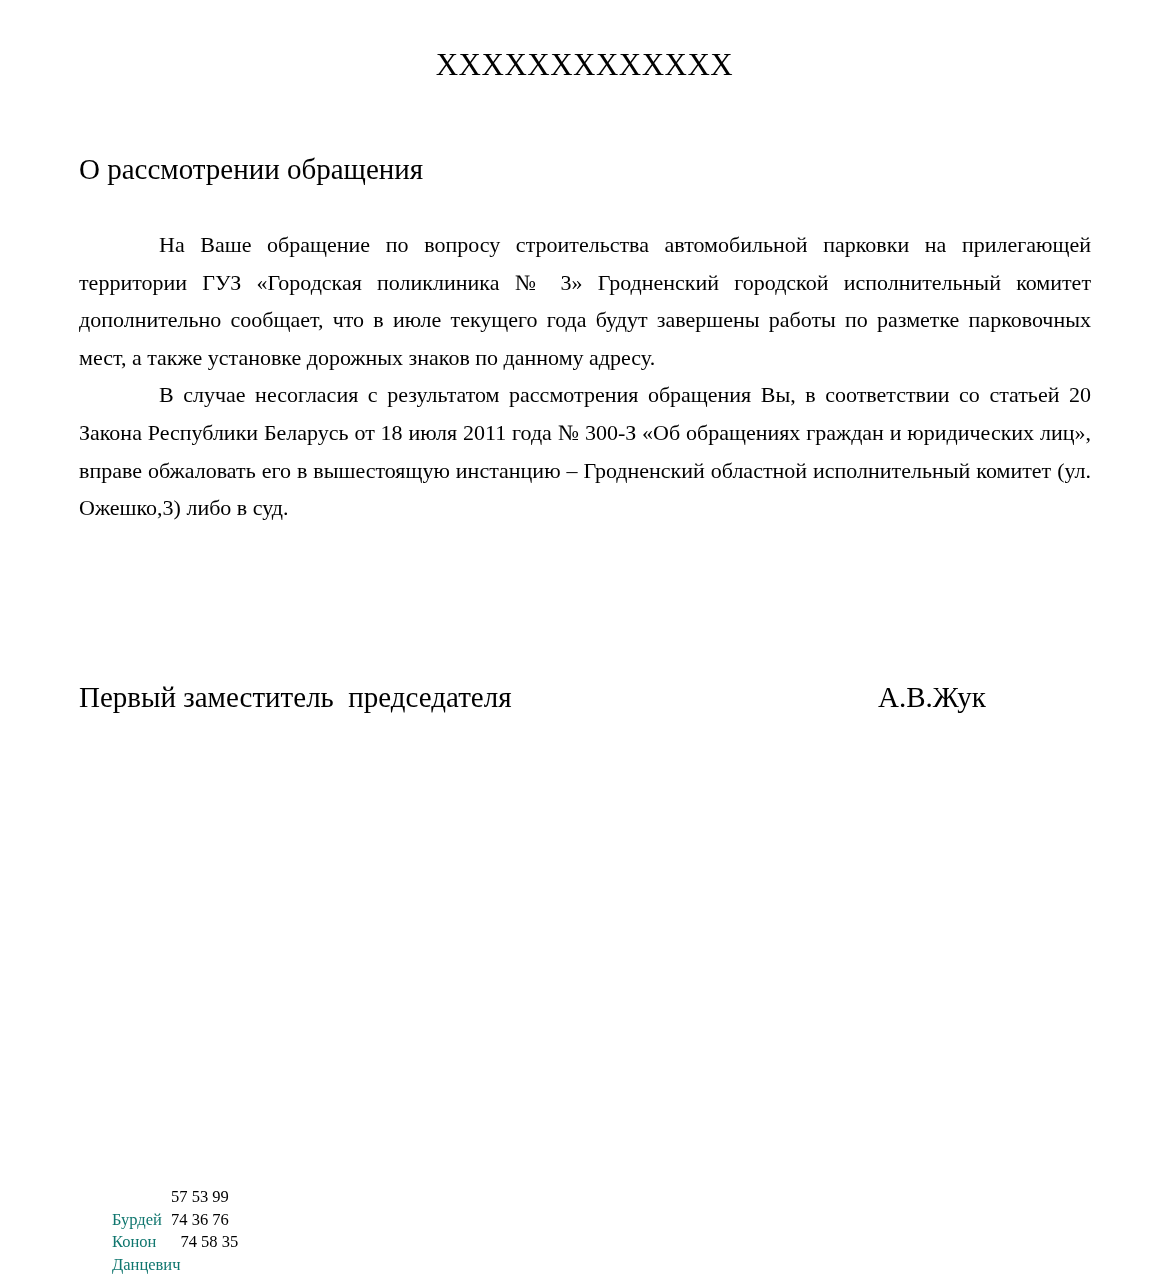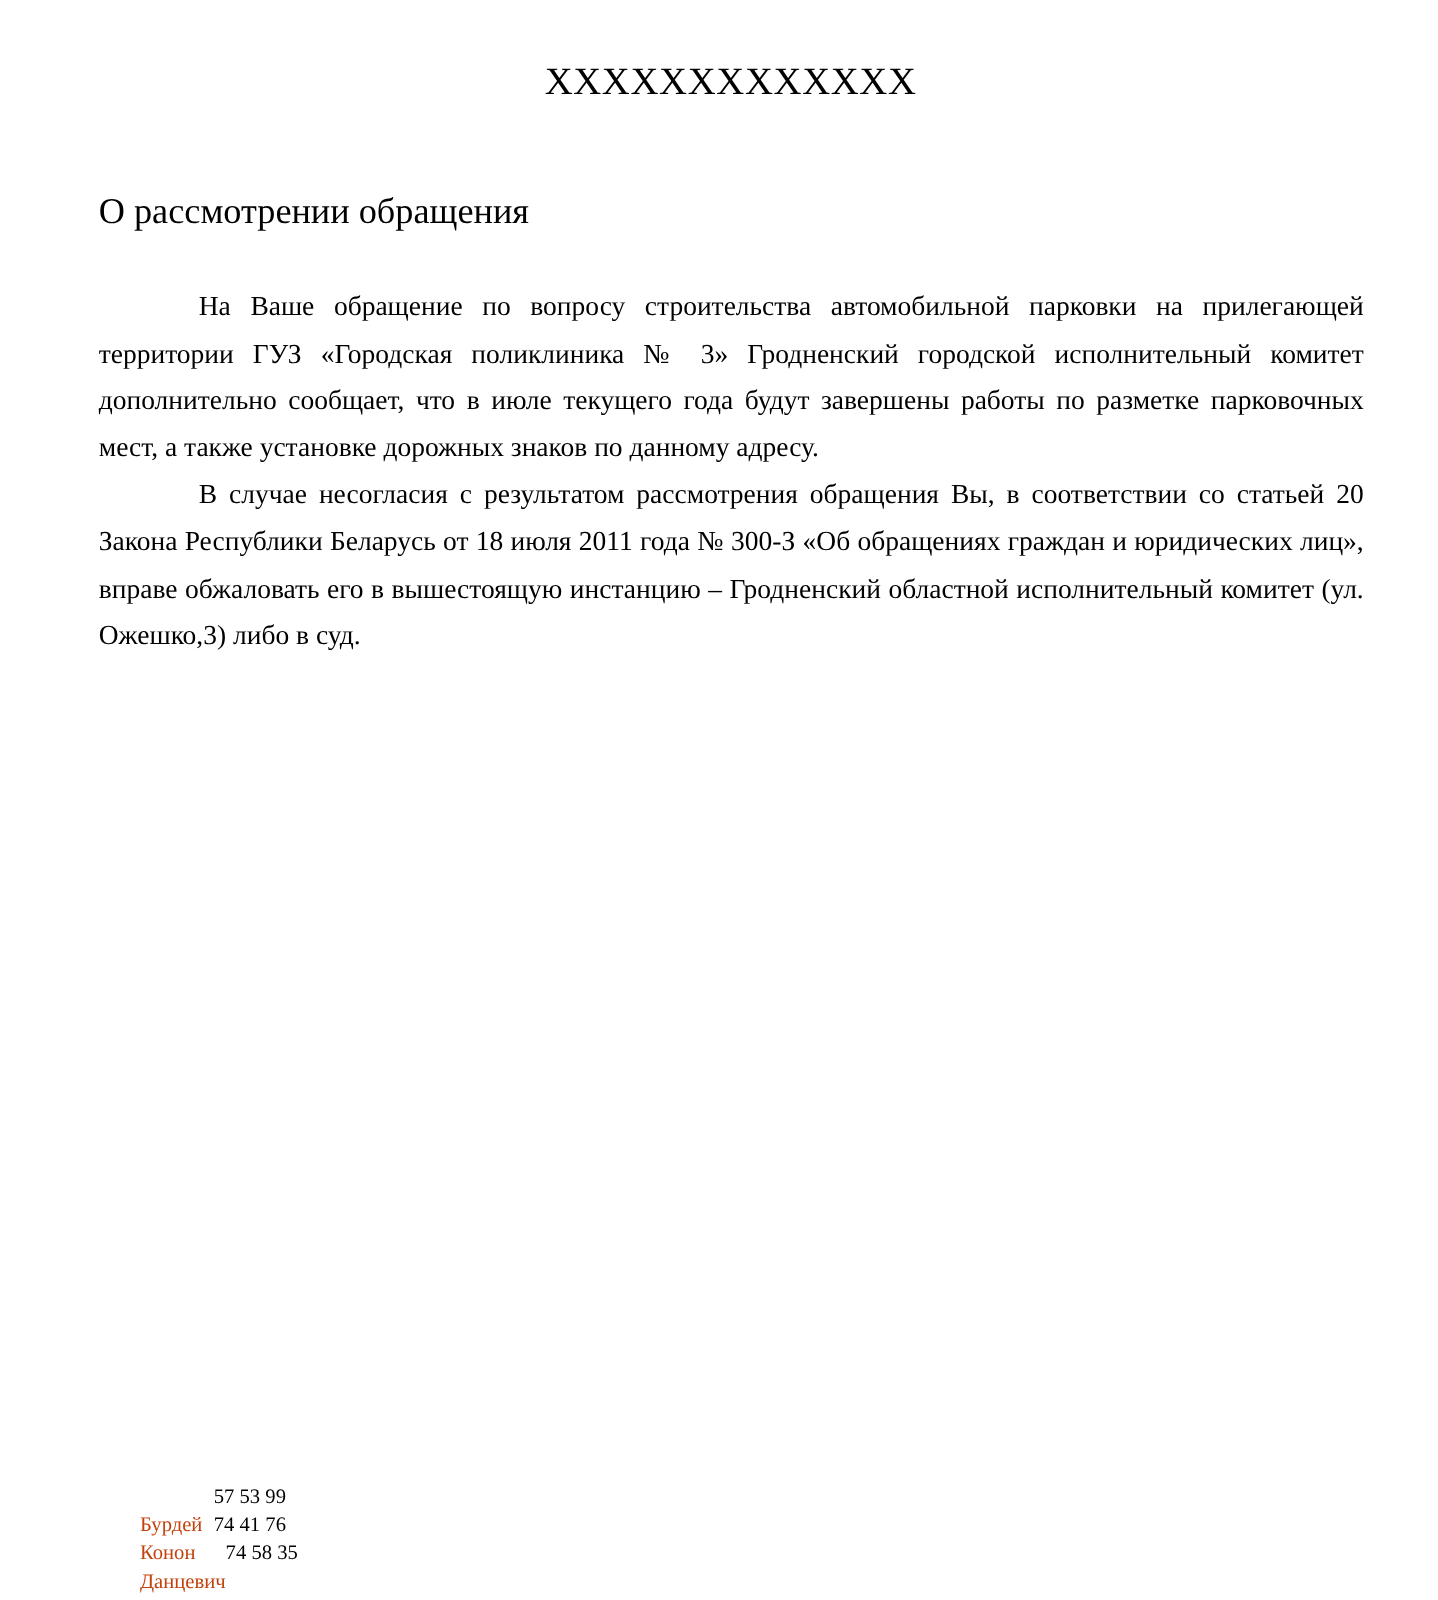--- a/index.html
+++ b/index.html
@@ -94,21 +94,21 @@
   .footer-row {
     display: flex;
     align-items: baseline;
     height: 22.5px;
     white-space: pre;
   }
   .footer-name {
     display: inline-block;
     min-width: 92px;
     position: relative;
-    color: #c2410c;
+    color: #0f766e;
   }
   .footer-name .squiggle {
     position: absolute;
     left: 0;
     right: 2px;
     bottom: -1px;
     height: 4px;
     overflow: hidden;
     pointer-events: none;
   }
@@ -124,39 +124,43 @@
 
   <div class="addressee">XXXXXXXXXXXXX</div>
 
   <div class="subject">О рассмотрении обращения</div>
 
   <div class="body-block">
     <p class="para">На Ваше обращение по вопросу строительства автомобильной парковки на прилегающей территории ГУЗ «Городская поликлиника № 3» Гродненский городской исполнительный комитет дополнительно сообщает, что в июле текущего года будут завершены работы по разметке парковочных мест, а также установке дорожных знаков по данному адресу.</p>
     <p class="para">В случае несогласия с результатом рассмотрения обращения Вы, в соответствии со статьей 20 Закона Республики Беларусь от 18 июля 2011 года № 300-З «Об обращениях граждан и юридических лиц», вправе обжаловать его в вышестоящую инстанцию – Гродненский областной исполнительный комитет (ул. Ожешко,3) либо в суд.</p>
   </div>
 
+  <div class="signature">
+    <span class="sig-title">Первый заместитель  председателя</span>
+    <span class="sig-name">А.В.Жук</span>
+  </div>
 
   <div class="footer">
 
     <div class="footer-row">
       <span class="footer-name">
         <span>Бурдей</span>
         <span class="squiggle">
           
         </span>
       </span>
       <span class="footer-phone">57 53 99</span>
     </div>
 
     <div class="footer-row">
       <span class="footer-name">
         <span>Конон</span>
         
       </span>
-      <span class="footer-phone">74 41 76</span>
+      <span class="footer-phone">74 36 76</span>
     </div>
 
     <div class="footer-row">
       <span class="footer-name">
         <span>Данцевич</span>
         
       </span>
       <span class="footer-phone">74 58 35</span>
     </div>
 

